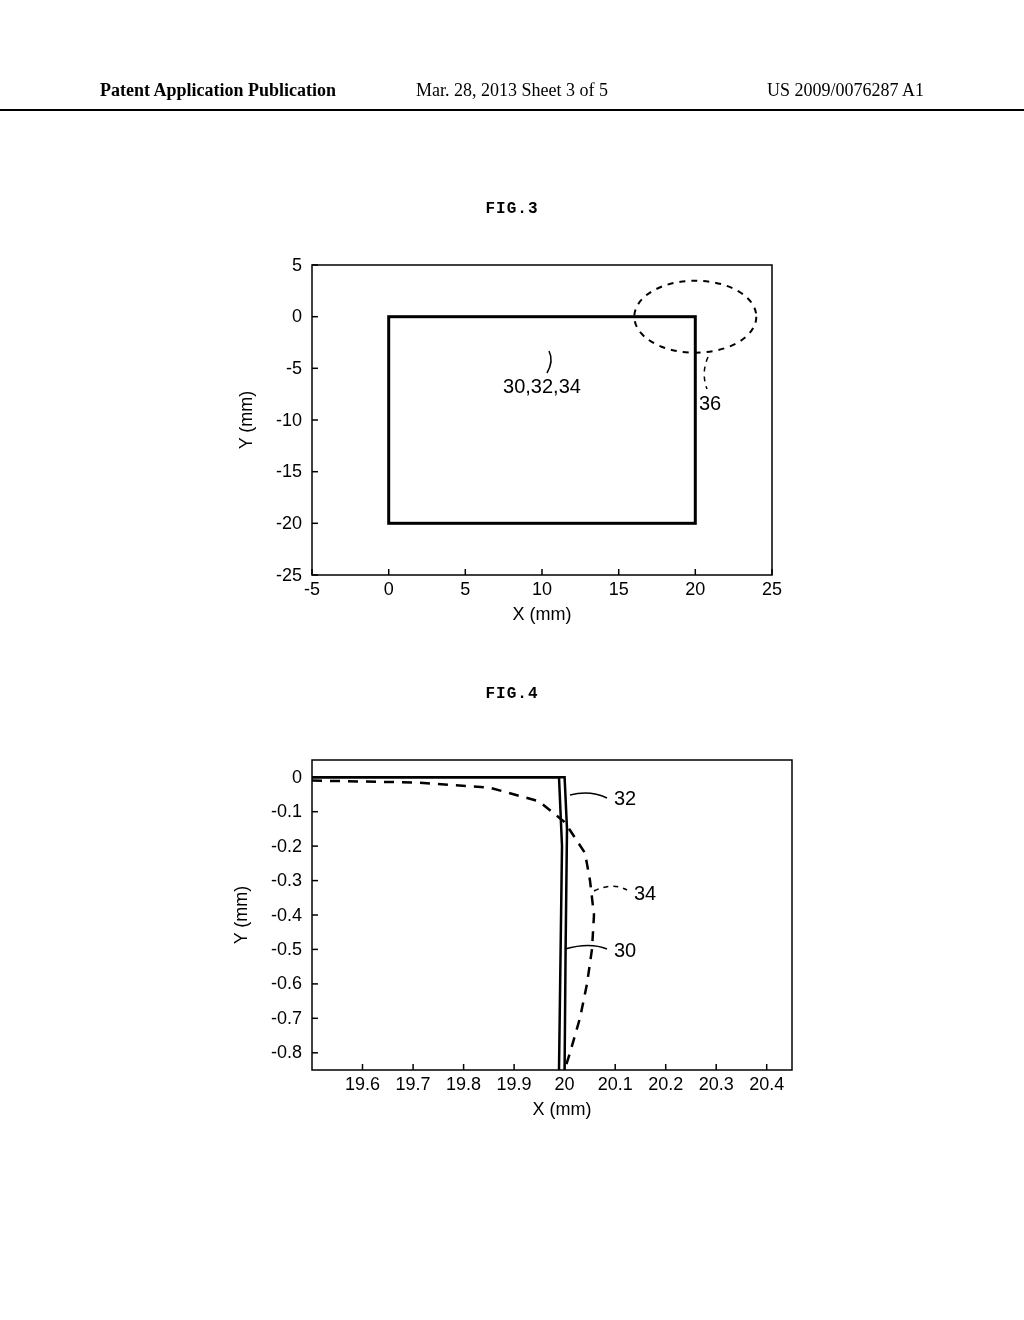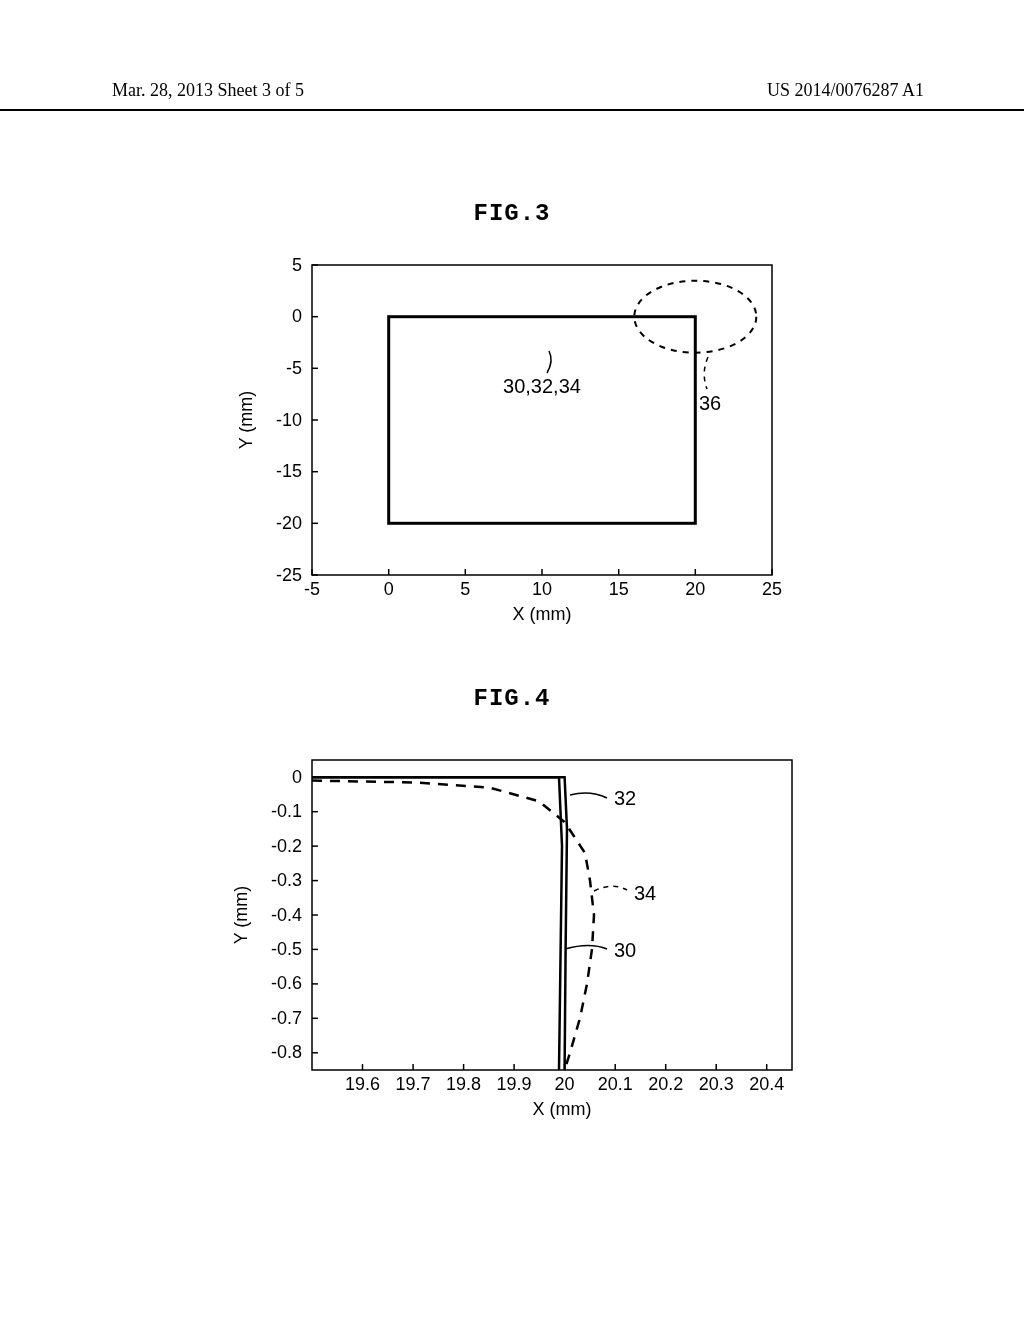--- a/index.html
+++ b/index.html
@@ -20,21 +20,21 @@
     border-bottom: 2px solid #000;
     display: flex;
     font-size: 18px;
   }
   .header-left { flex: 1; text-align: left; font-weight: bold;}
   .header-center { flex: 0 0 auto; text-align: center; padding: 0 12px; }
   .header-right { flex: 1; text-align: right; }
   .fig-title {
     font-family: "Courier New", monospace;
     font-weight: bold;
-    font-size: 24px;
+    font-size: 16px;
     text-align: center;
     letter-spacing: 1px;
   }
   .fig3-title { position: absolute; top: 200px; left: 0; right: 0; }
   .fig4-title { position: absolute; top: 685px; left: 0; right: 0; }
   .chart-wrap {
     position: absolute;
     left: 50%;
     transform: translateX(-50%);
   }
@@ -42,22 +42,23 @@
   #fig4-wrap { top: 740px; width: 620px; height: 400px; }
   svg { display: block; }
   .axis-label { font-family: Arial, sans-serif; font-size: 18px; }
   .tick-label { font-family: Arial, sans-serif; font-size: 18px; }
   .ann-text   { font-family: Arial, sans-serif; font-size: 20px; }
 </style>
 </head>
 <body>
 
 <div class="header">
+  <div class="header-left">Patent Application Publication</div>
   <div class="header-center">Mar. 28, 2013  Sheet 3 of 5</div>
-  <div class="header-right">US 2014/0076287 A1</div>
+  <div class="header-right">US 2009/0076287 A1</div>
 </div>
 
 <div class="fig-title fig3-title">FIG.3</div>
 
 <div id="fig3-wrap" class="chart-wrap">
 <svg viewBox="0 0 620 400" width="620" height="400">
 
   <g>
     <rect x="110" y="20" width="460" height="310" fill="none" stroke="#000" stroke-width="1.5"></rect>
 

